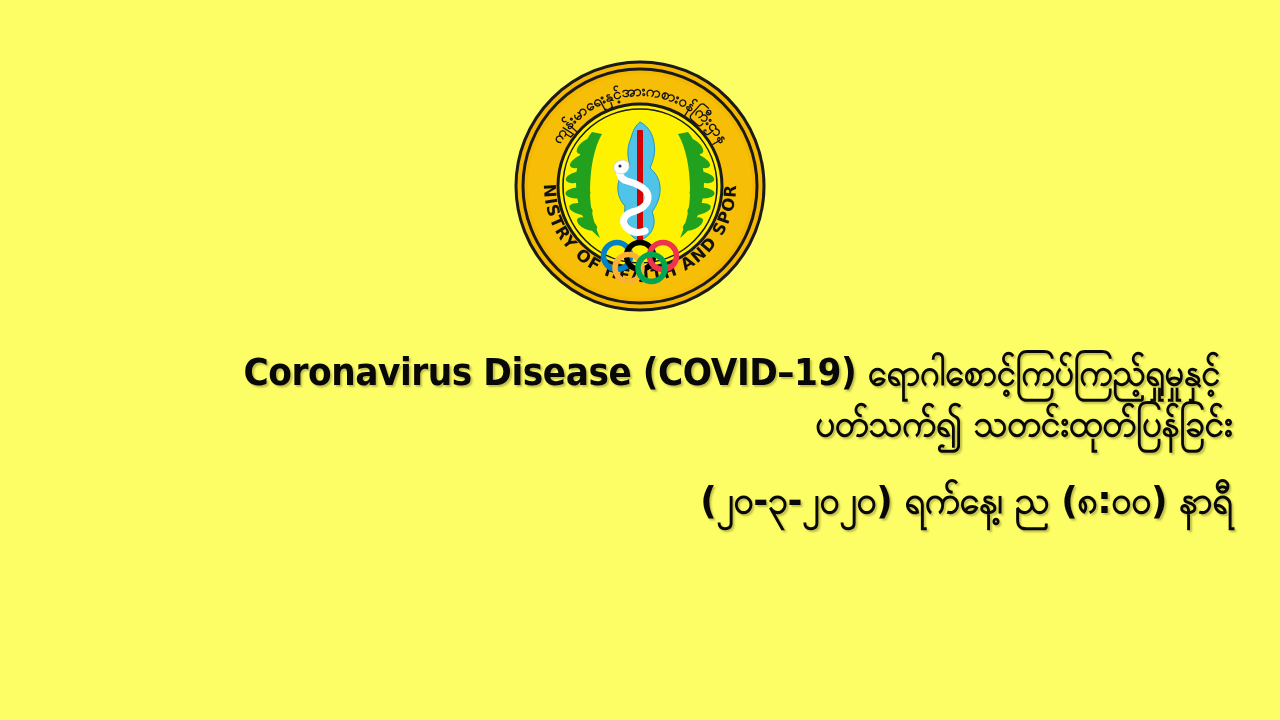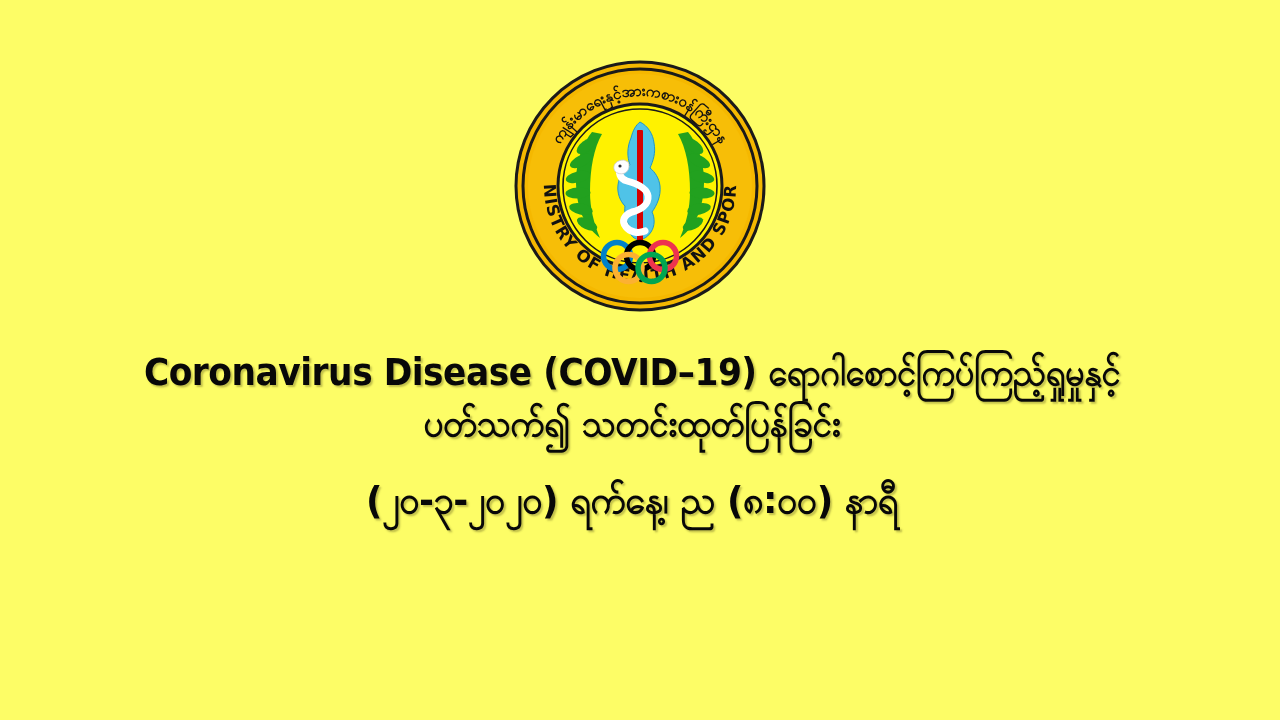--- a/index.html
+++ b/index.html
@@ -39,21 +39,21 @@
     width: 252px;
     height: 252px;
   }
 
   
   .text-block {
     position: absolute;
     top: 352px;
     left: 0;
     width: 1264px;
-    text-align: center;
+    text-align: right;
   }
 
   .headline {
     font-family: "DejaVu Sans", "Liberation Sans", sans-serif;
     font-weight: bold;
     color: #080808;
     text-shadow: 2px 2px 2px rgba(120,115,40,0.45);
     line-height: 1.12;
     letter-spacing: -0.5px;
     white-space: nowrap;

